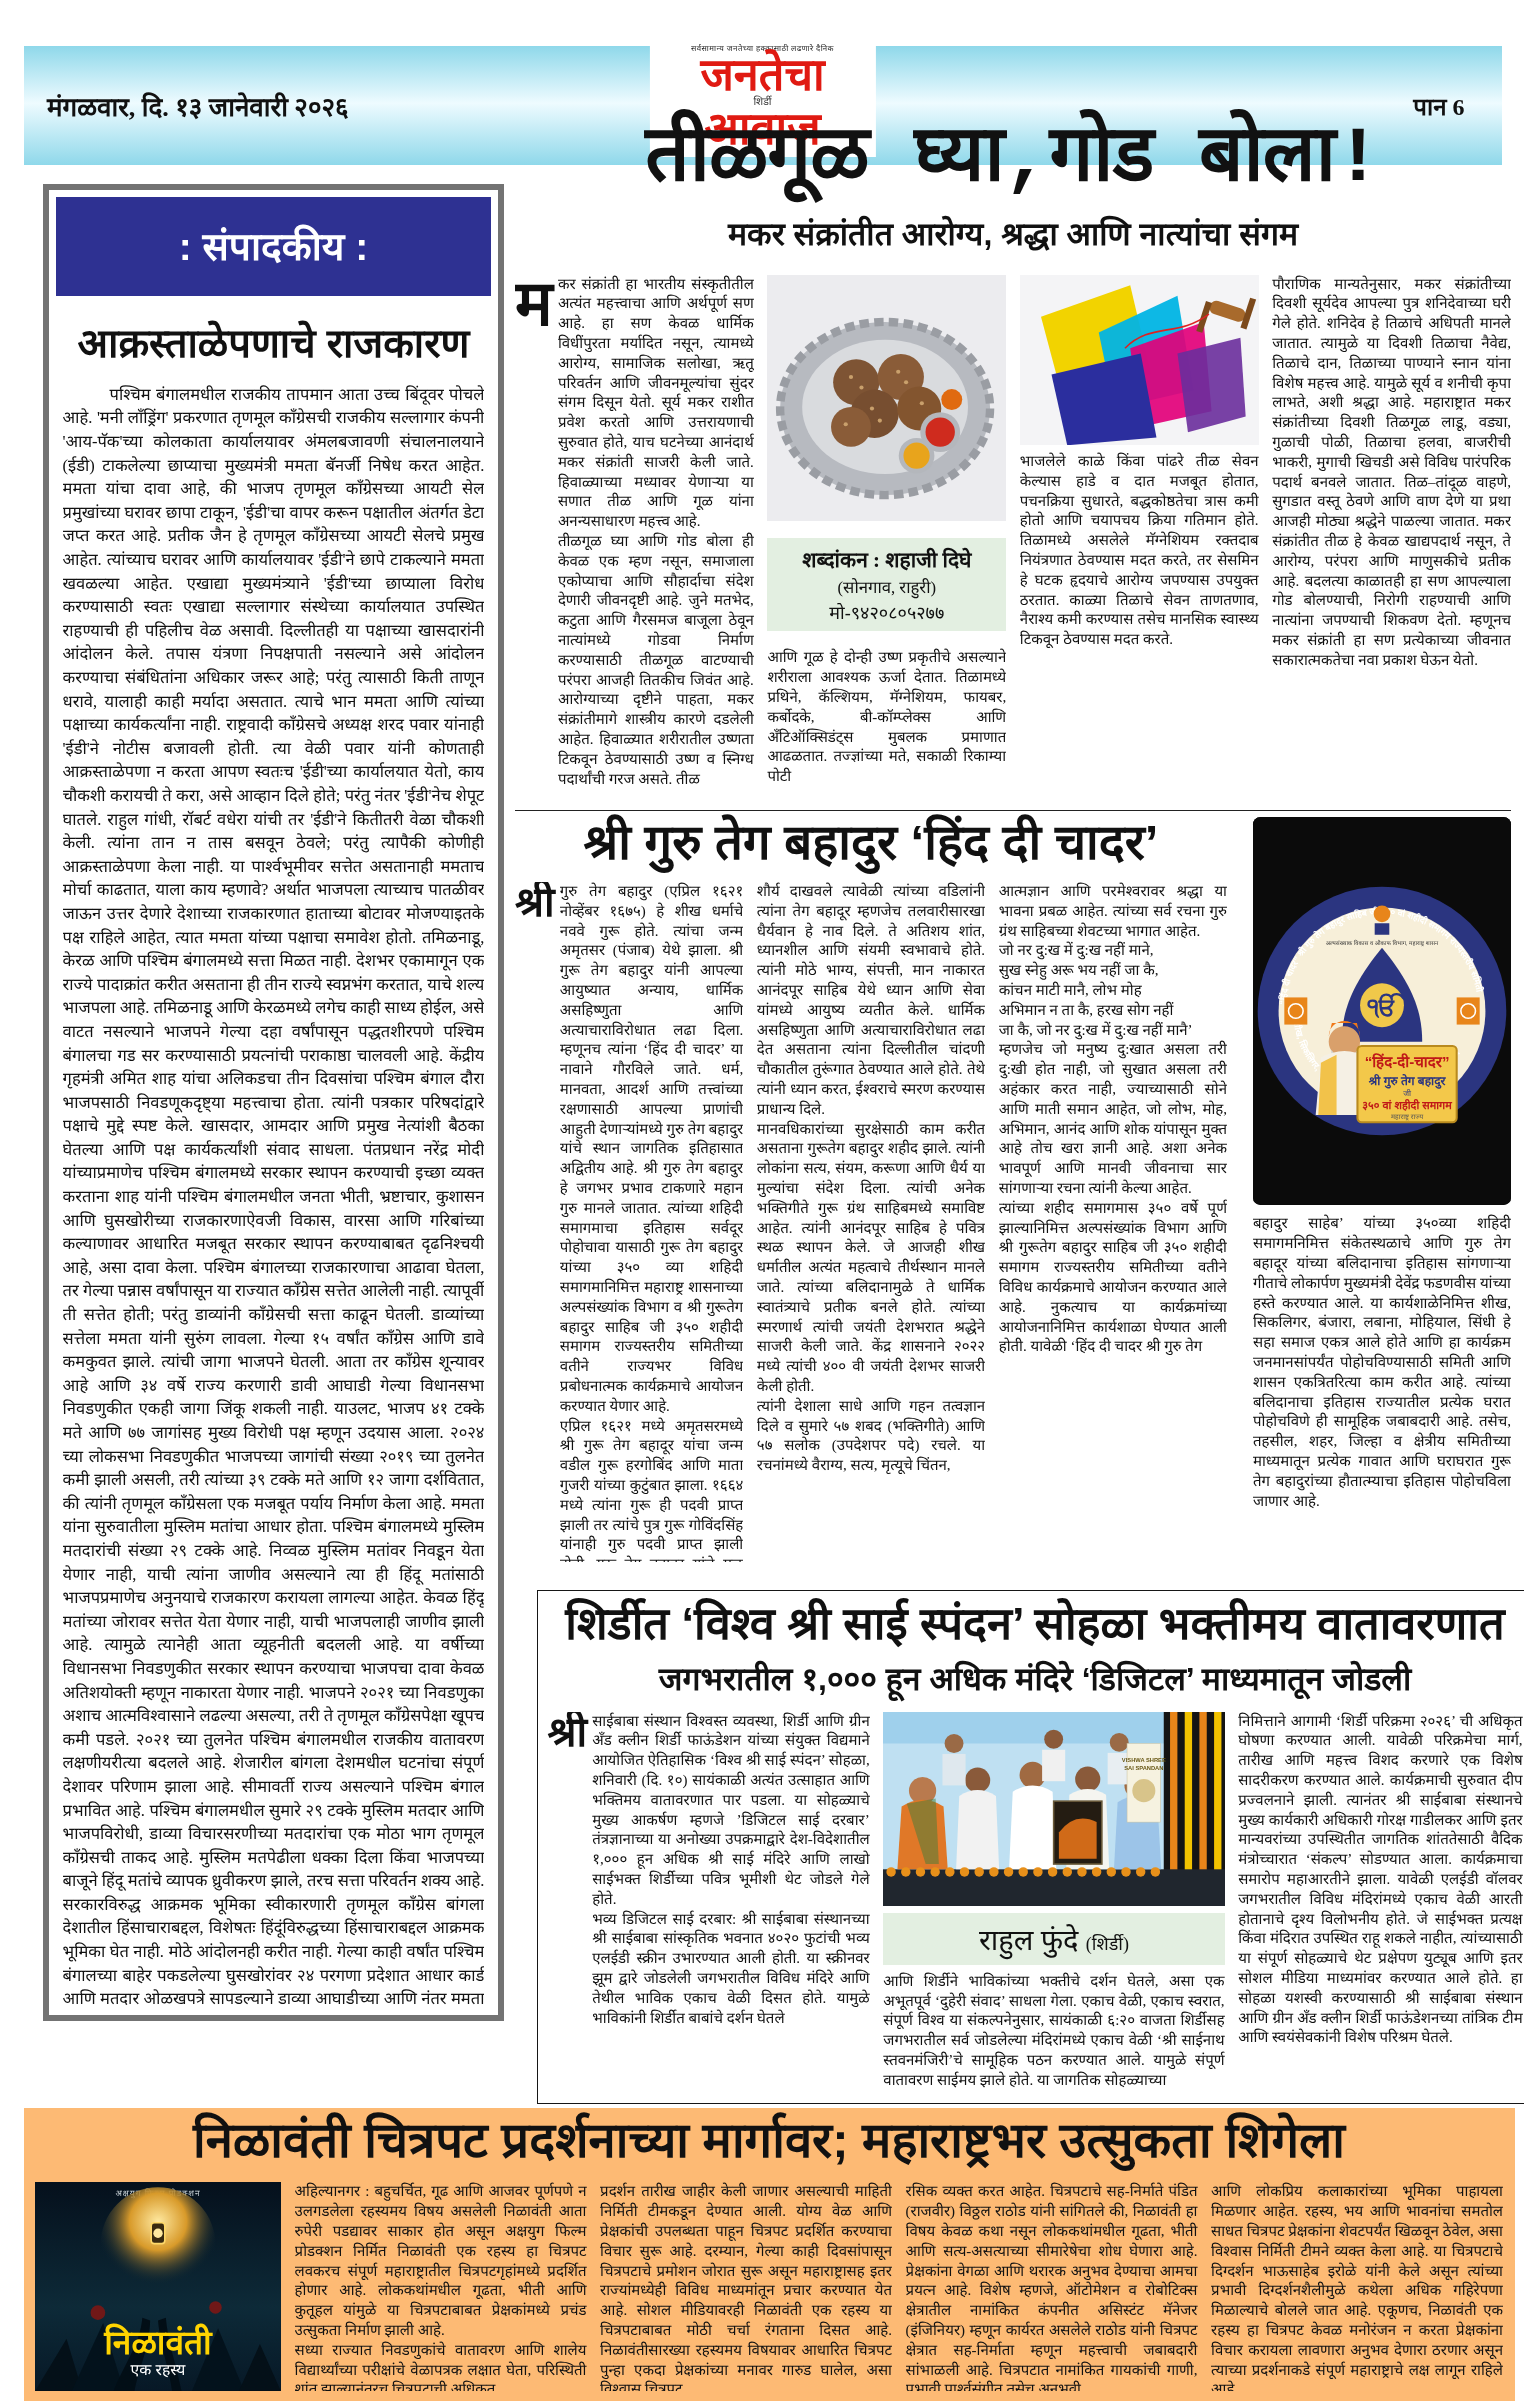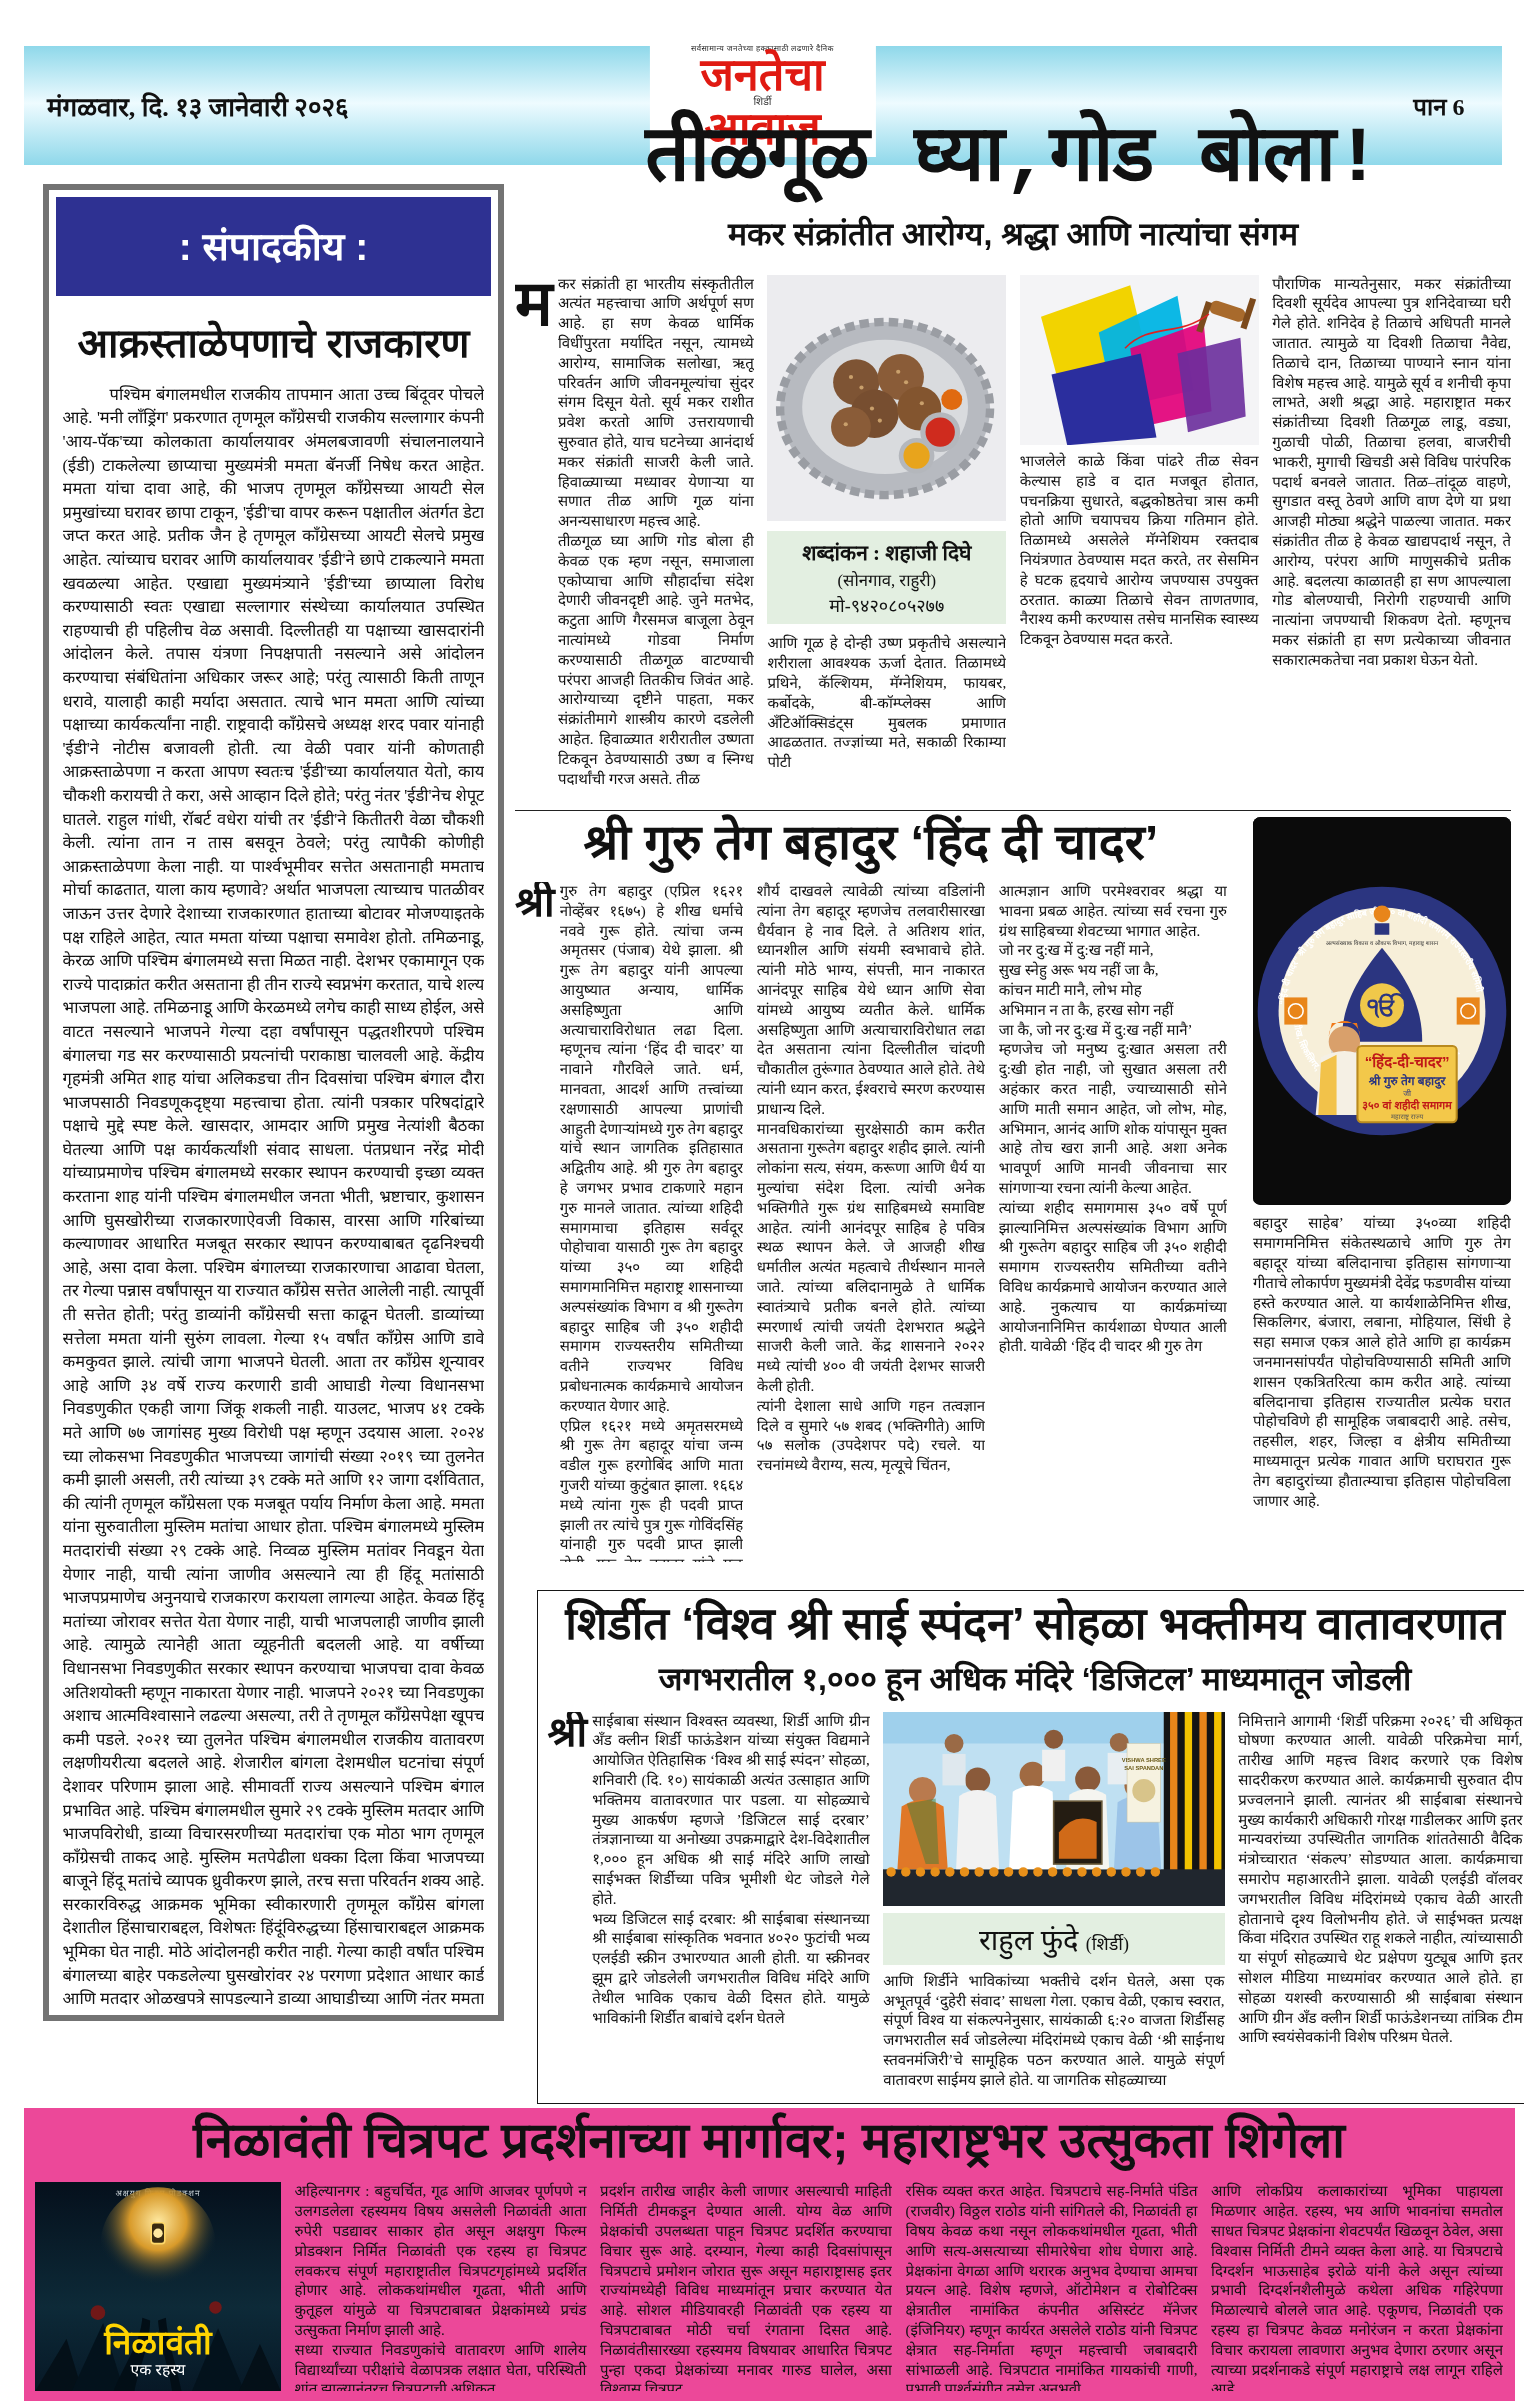--- a/index.html
+++ b/index.html
@@ -33,21 +33,21 @@
   
   .tilgul{position:absolute;left:515px;top:116px;width:996px;}
   .tg-headline{font-size:78px;font-weight:bold;text-align:center;line-height:1.12;
       font-family:Liberation Mono, monospace;letter-spacing:-1px;}
   .tg-sub{font-size:32px;text-align:center;margin-top:7.3px;font-weight:bold;
       font-family:"Liberation Sans",sans-serif;}
   .tg-row{margin-top:21px;height:536px;overflow:hidden;}
   .tg-row>div{flex:1;min-width:0;}
   .tilgul .dropcap{font-size:63px;}
   .img-frame{width:100%;overflow:hidden;background:#ececee;}
-  .byline-box{background:#e3efe1;text-align:center;padding:7.3px 3.1px;margin:10px 0;}
+  .byline-box{background:#e3efe1;text-align:center;padding:7.3px 3.1px;margin:17px 0;}
   .byline-box .bl1{font-size:21px;font-weight:bold;}
   .byline-box .bl2{font-size:16.7px;margin-top:2.1px;}
   .byline-box .bl3{font-size:18px;margin-top:2.1px;}
   .tg-divider{position:absolute;left:515px;top:810px;width:996px;border-top:1.6px solid #222;}
   
   .guru{position:absolute;left:515px;top:817px;width:996px;height:770px;display:flex;gap:26px;}
   .guru-left{width:724px;}
   .guru-headline{font-size:49px;font-weight:bold;text-align:center;line-height:1.05;
       font-family:"Liberation Sans",sans-serif;margin-bottom:13.6px;}
   .guru-cols{height:680px;overflow:hidden;}
@@ -66,21 +66,21 @@
   .sai-row{margin-top:12.6px;height:382px;overflow:hidden;}
   .sai-c1{width:34%;}
   .sai-c2{width:36%;}
   .sai-c3{width:30%;}
   .sai .dropcap{font-size:41px;}
   .caption-box{background:#e3efe1;text-align:center;padding:6.3px 2.1px;margin:7.3px 0;}
   .caption-box .cap1{font-size:29px;font-weight:normal;display:inline;}
   .caption-box .cap2{font-size:18px;display:inline;margin-left:5.2px;}
   
   .movie{position:absolute;left:23.5px;top:2108px;width:1491px;height:293px;
-      background:#ec4899;box-sizing:border-box;padding:7.3px 11.5px 0;overflow:hidden;}
+      background:#fdba74;box-sizing:border-box;padding:7.3px 11.5px 0;overflow:hidden;}
   .movie-headline{font-size:49px;font-weight:bold;text-align:center;line-height:1.05;
       font-family:"Liberation Sans",sans-serif;}
   .movie-row{margin-top:15.7px;}
   .poster{width:246px;min-width:246px;height:209px;overflow:hidden;background:#07141f;position:relative;}
   .movie-row .btxt{flex:1;min-width:0;height:209px;}
   svg text{font-family:"Liberation Sans",sans-serif;}
 </style>
 </head>
 <body>
 

